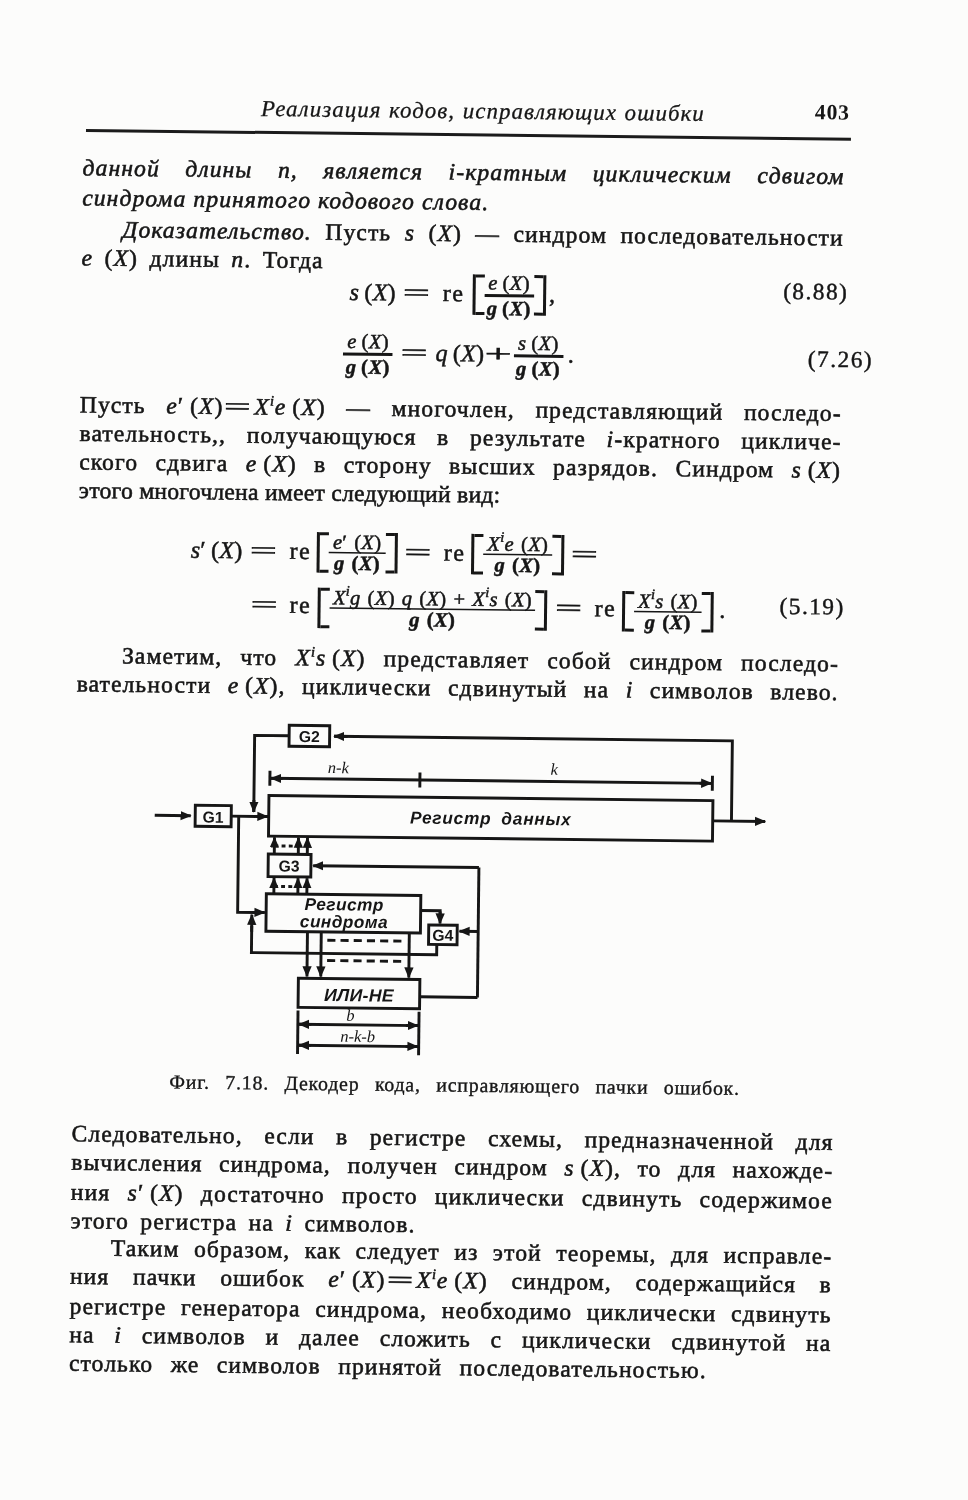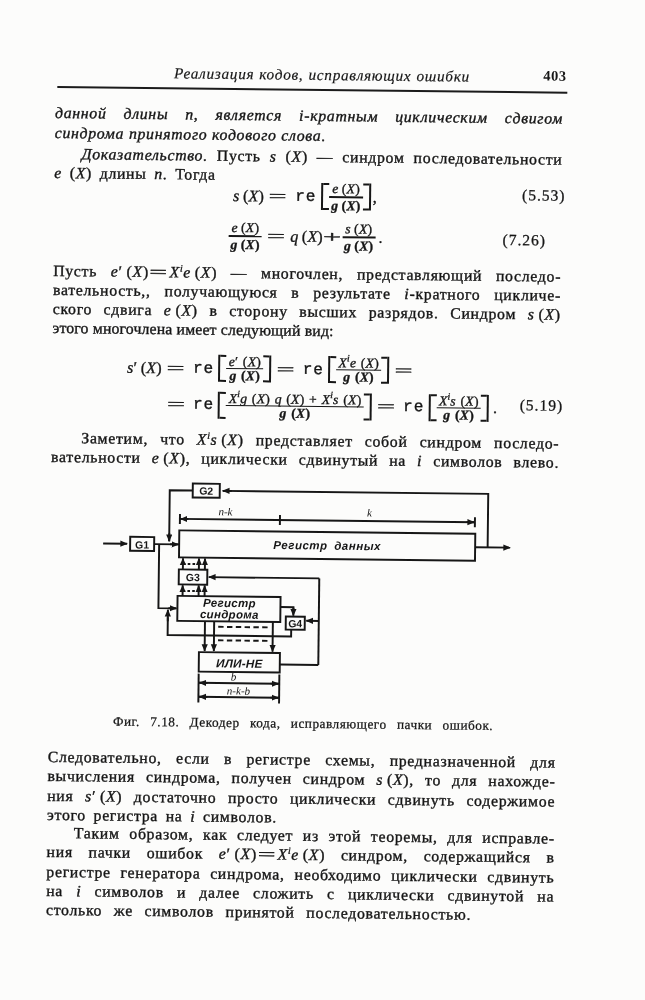--- a/index.html
+++ b/index.html
@@ -26,21 +26,21 @@
 .frac .de{padding:1px 2px 0 2px;font-weight:bold;}
 .br{display:inline-block;width:6px;height:27px;border-left:2px solid #161616;position:relative;}
 .fw{word-spacing:1px;letter-spacing:0.25px;}
 .fw .nu,.fw .de{padding:0 2.5px;}
 .br:before,.br:after{content:"";position:absolute;left:0;width:6px;height:1.9px;background:#161616;}
 .br:before{top:0;}.br:after{bottom:0;}
 .brr{display:inline-block;width:6px;height:27px;border-right:2px solid #161616;position:relative;}
 .brr:before,.brr:after{content:"";position:absolute;right:0;width:6px;height:1.9px;background:#161616;}
 .brr:before{top:0;}.brr:after{bottom:0;}
 .eq{display:inline-block;transform:scaleX(2.0);margin:0 9.5px;}
-.re{letter-spacing:1px;margin:0 2px 0 3px;font-family:Liberation Mono, monospace;}
+.re{letter-spacing:1px;margin:0 2px 0 3px;}
 .eqn{position:absolute;font-size:15.5px;-webkit-text-stroke:0.3px #161616;letter-spacing:1px;}
 sup{font-size:9.5px;vertical-align:6px;line-height:0;}
 .cap{position:absolute;left:88px;top:716px;width:436px;text-align:center;
   font-size:13.2px;letter-spacing:0.55px;word-spacing:6.5px;-webkit-text-stroke:0.25px #161616;}
 </style>
 </head>
 <body>
 <div id="page">
   <div class="hdr">Реализация кодов, исправляющих ошибки</div>
   <div class="pgn">403</div>
@@ -52,34 +52,34 @@
   <div class="ln" style="left:51px;top:146.9px;text-indent:27px;"><i>Доказательство.</i> Пусть <i>s</i> (<i>X</i>) — синдром последовательности</div>
   <div class="ln lnl" style="left:51px;top:166px;word-spacing:3px;"><i>e</i> (<i>X</i>) длины <i>n</i>. Тогда</div>
 
   <div class="frm" style="left:230px;top:181.8px;height:30px;">
     <i>s</i> (<i>X</i>)<span class="eq">=</span><span class="re">re</span><span class="br" style="margin-left:3px;"></span><span class="frac">
         <span class="nu"><i>e</i> (<i>X</i>)</span>
         <span class="bar"></span>
         <span class="de"><i>g</i> (<i>X</i>)</span>
       </span><span class="brr"></span><span style="margin-left:2px;">,</span>
   </div>
-  <div class="eqn" style="left:519px;top:184px;">(5.53)</div>
+  <div class="eqn" style="left:519px;top:184px;">(8.88)</div>
 
   <div class="frm" style="left:226px;top:221.8px;height:30px;">
     <span class="frac">
         <span class="nu"><i>e</i> (<i>X</i>)</span>
         <span class="bar"></span>
         <span class="de"><i>g</i> (<i>X</i>)</span>
       </span><span class="eq">=</span><i>q</i> (<i>X</i>)<span class="eq" style="margin:0 5px;">+</span><span class="frac">
         <span class="nu"><i>s</i> (<i>X</i>)</span>
         <span class="bar"></span>
         <span class="de"><i>g</i> (<i>X</i>)</span>
       </span><span style="margin-left:3px;">.</span>
   </div>
-  <div class="eqn" style="left:500px;top:228.5px;font-family:Liberation Serif, serif;">(7.26)</div>
+  <div class="eqn" style="left:536px;top:228.5px;font-family:Liberation Serif, serif;">(7.26)</div>
 
   <div class="ln" style="left:51px;top:263.5px;">Пусть <i>e</i>′ (<i>X</i>)<span class="eq" style="margin:0 5.5px;">=</span><i>X<sup>i</sup>e</i> (<i>X</i>) — многочлен, представляющий последо-</div>
   <div class="ln" style="left:51px;top:282.7px;">вательность,, получающуюся в результате <i>i</i>-кратного цикличе-</div>
   <div class="ln" style="left:51px;top:301.9px;">ского сдвига <i>e</i> (<i>X</i>) в сторону высших разрядов. Синдром <i>s</i> (<i>X</i>)</div>
   <div class="ln lnl" style="left:51px;top:321.1px;letter-spacing:0.2px;">этого многочлена имеет следующий вид:</div>
 
   <div class="frm" style="left:126px;top:354.5px;height:30px;">
     <i>s</i>′ (<i>X</i>)<span class="eq">=</span><span class="re">re</span><span class="br" style="margin-left:2px;"></span><span class="frac fw">
         <span class="nu"><i>e</i>′ (<i>X</i>)</span>
         <span class="bar"></span>

